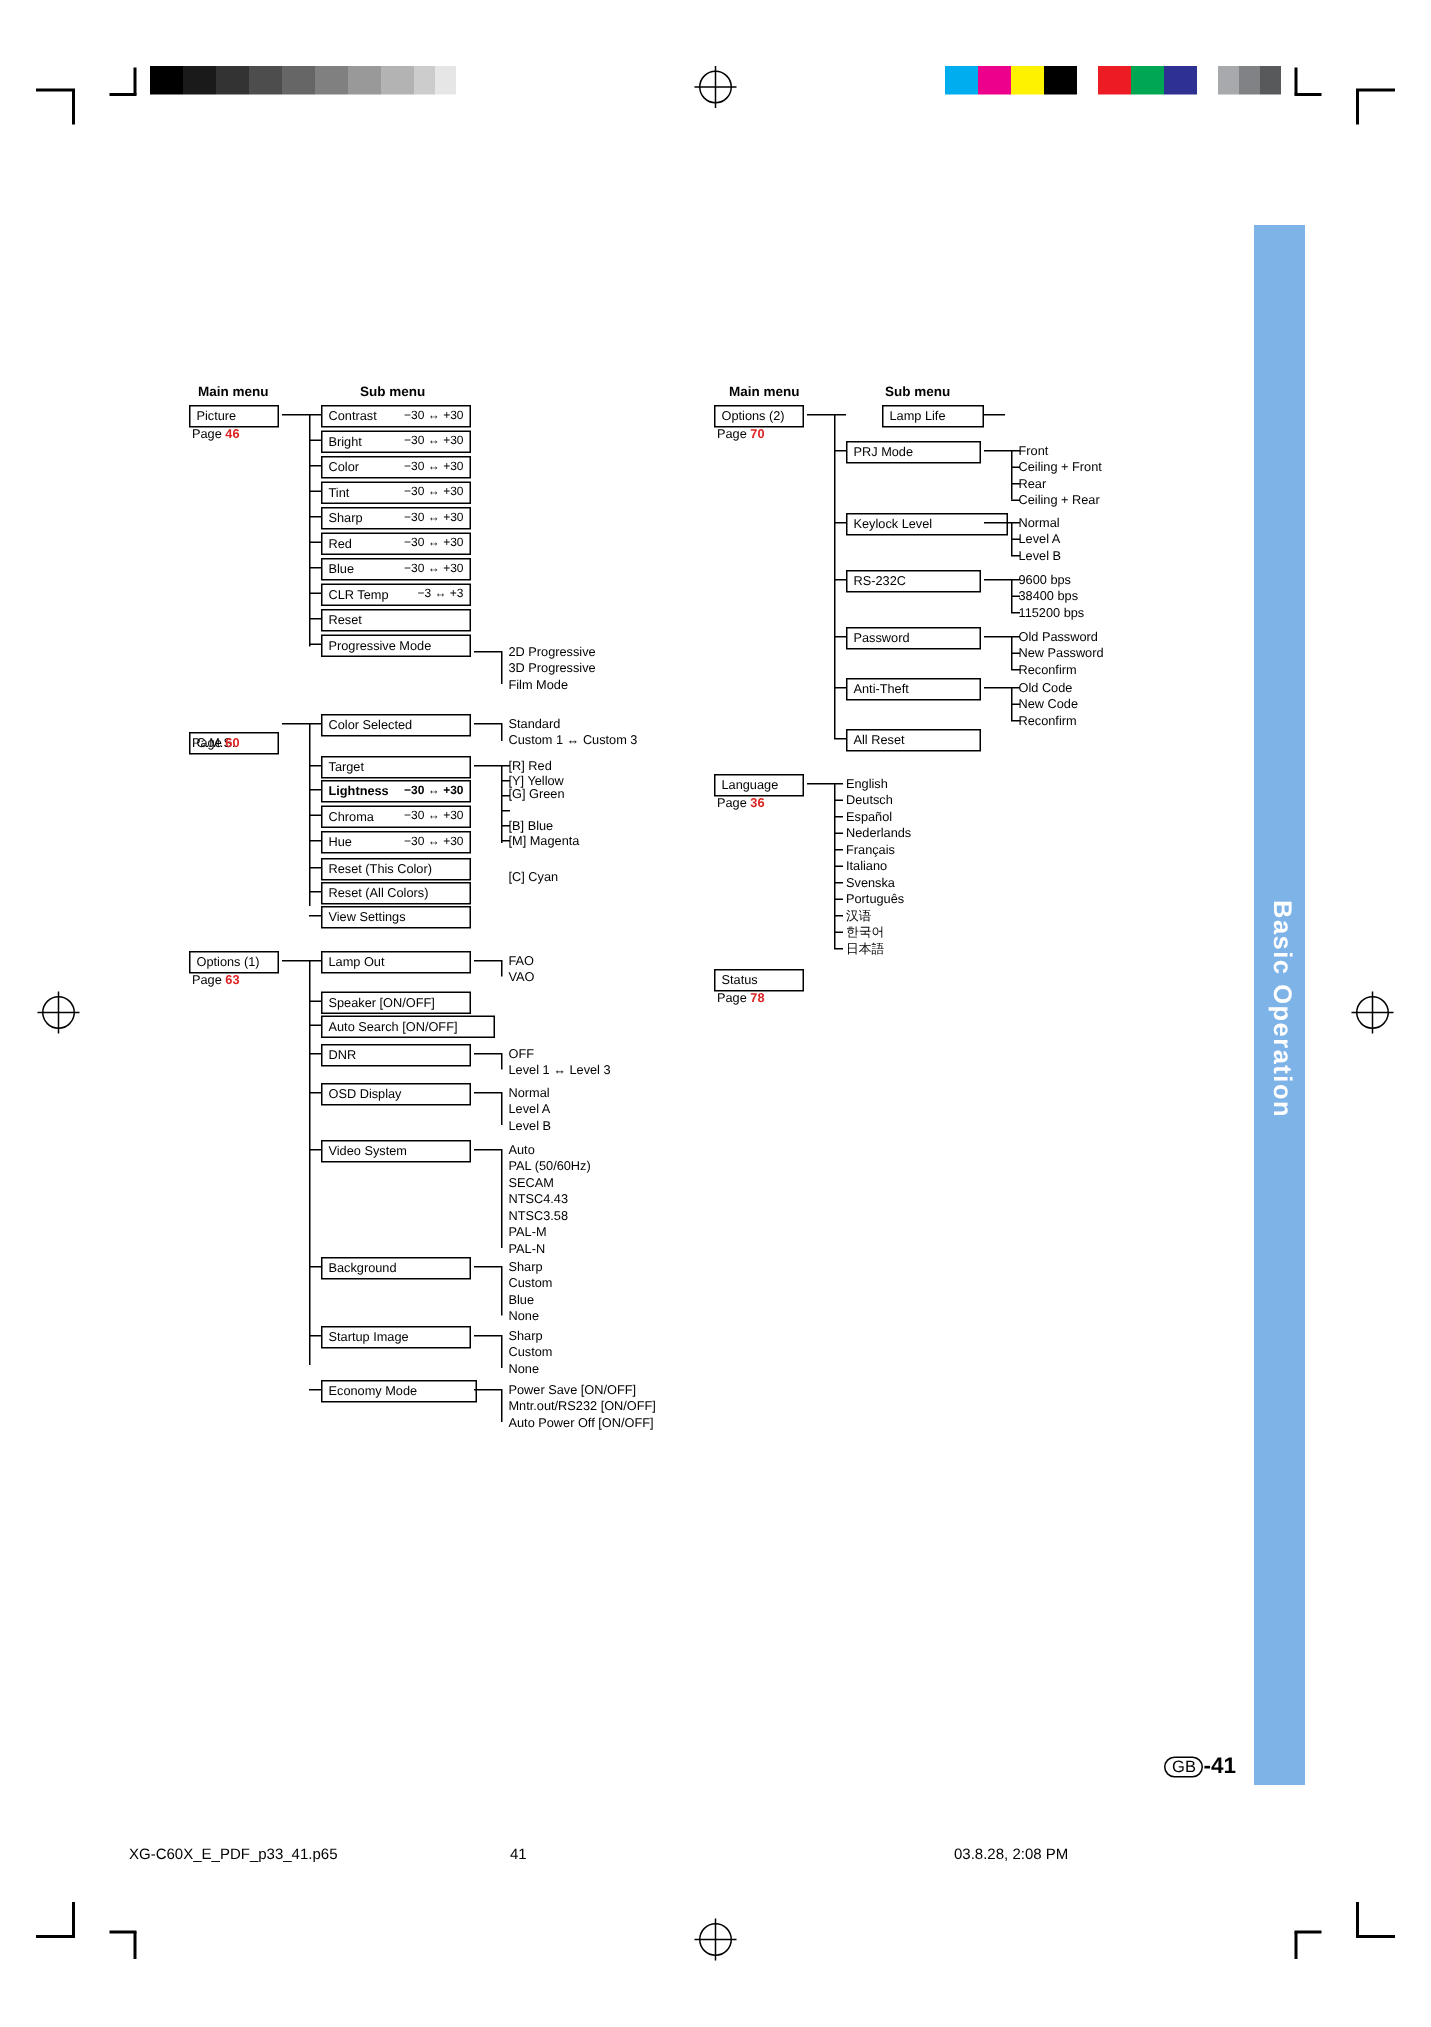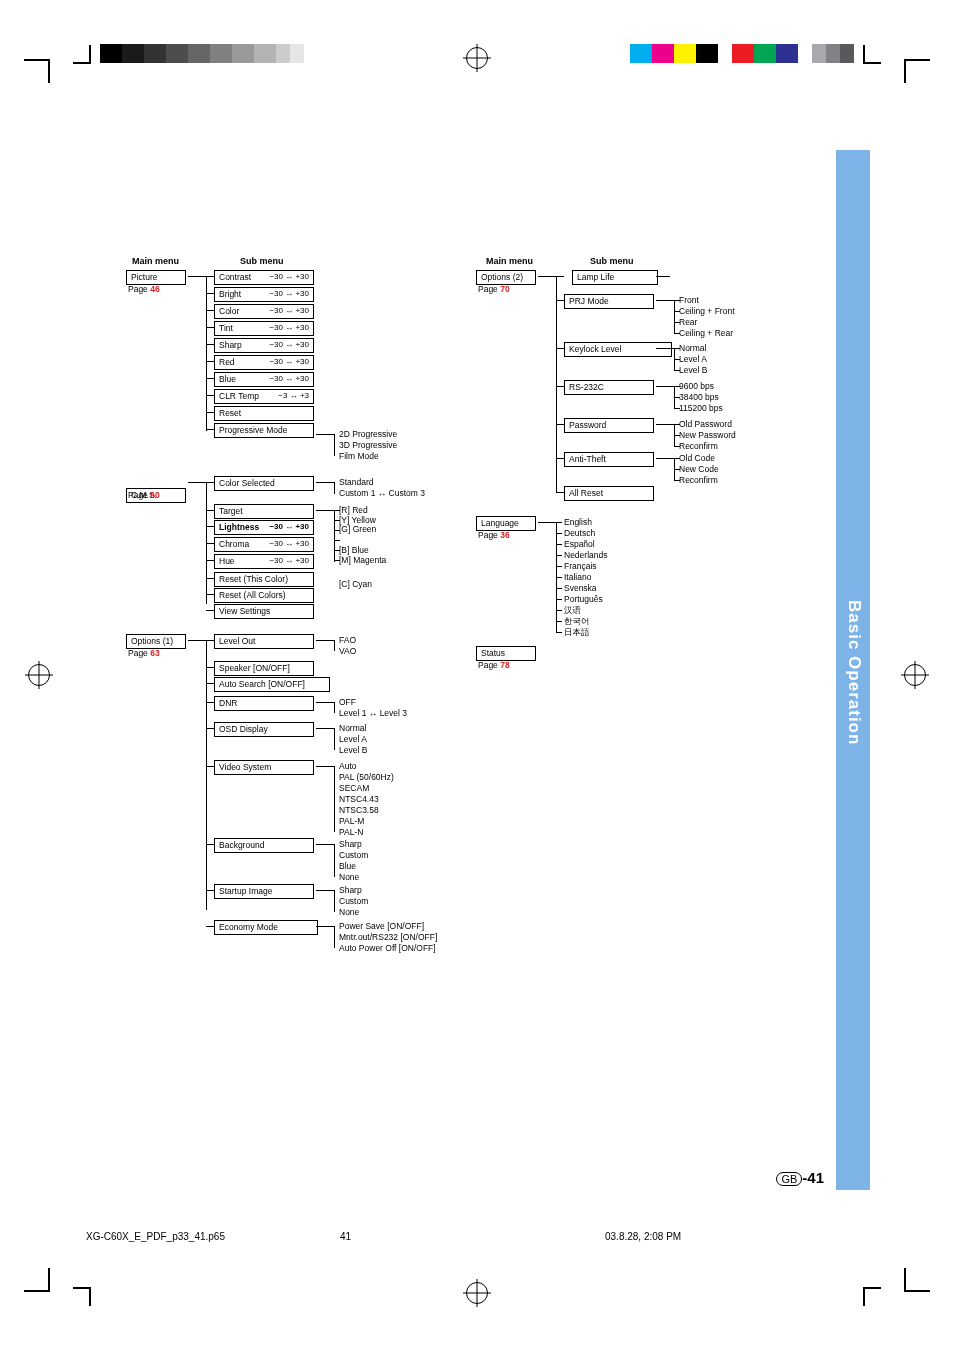--- a/index.html
+++ b/index.html
@@ -87,21 +87,21 @@
     border-radius:10px;
     padding:0 4px;
     font-size:11px;
     font-weight:normal;
     vertical-align:middle;
   }
 
   
   .footer-left{position:absolute;bottom:109px;left:86px;font-size:10px;}
   .footer-mid{position:absolute;bottom:109px;left:340px;font-size:10px;}
-  .footer-right{position:absolute;bottom:109px;left:605px;font-size:10px;margin-top:42px;}
+  .footer-right{position:absolute;bottom:109px;left:636px;font-size:10px;margin-top:42px;}
 
   
   .content {
     position:absolute;
     left:126px;
     top:256px;
     width:720px;
   }
   .section-title {
     font-size:18px;
@@ -335,21 +335,21 @@
     <div class="box" style="left:88px;top:332px;width:100px;">Reset (All Colors)</div>
     <div class="hline" style="left:80px;top:338px;width:8px;"></div>
     <div class="box" style="left:88px;top:348px;width:100px;">View Settings</div>
     <div class="hline" style="left:80px;top:354px;width:8px;"></div>
 
     <div class="box" style="left:0;top:378px;width:60px;">Options (1)</div>
     <div class="plain" style="left:2px;top:392px;"><span>Page</span> <span class="page-ref">63</span></div>
     <div class="hline" style="left:62px;top:384px;width:18px;"></div>
     <div class="vline" style="left:80px;top:384px;height:270px;"></div>
 
-    <div class="box" style="left:88px;top:378px;width:100px;">Level Out</div>
+    <div class="box" style="left:88px;top:378px;width:100px;">Lamp Out</div>
     <div class="hline" style="left:80px;top:384px;width:8px;"></div>
     <div class="hline" style="left:190px;top:384px;width:18px;"></div>
     <div class="vline" style="left:208px;top:384px;height:11px;"></div>
     <div class="plain" style="left:213px;top:379px;">FAO</div>
     <div class="plain" style="left:213px;top:390px;">VAO</div>
 
     <div class="box" style="left:88px;top:405px;width:100px;">Speaker [ON/OFF]</div>
     <div class="hline" style="left:80px;top:411px;width:8px;"></div>
     <div class="box" style="left:88px;top:421px;width:116px;">Auto Search [ON/OFF]</div>
     <div class="hline" style="left:80px;top:427px;width:8px;"></div>
@@ -412,21 +412,21 @@
         <div class="plain" style="left: 213px; top: 665px;">Power Save [ON/OFF]</div>
         <div class="plain" style="left: 213px; top: 676px;">Mntr.out/RS232 [ON/OFF]</div>
         <div class="plain" style="left: 213px; top: 687px;">Auto Power Off [ON/OFF]</div>
       </div>
 
     <div class="box" style="left:350px;top:14px;width:60px;">Options (2)</div>
     <div class="plain" style="left:352px;top:28px;"><span>Page</span> <span class="page-ref">70</span></div>
     <div class="hline" style="left:412px;top:20px;width:18px;"></div>
     <div class="vline" style="left:430px;top:20px;height:216px;"></div>
 
-    <div class="box" style="left:446px;top:14px;width:86px;">Lamp Life</div>
+    <div class="box" style="left:462px;top:14px;width:68px;">Lamp Life</div>
     <div class="hline" style="left:430px;top:20px;width:8px;"></div>
     <div class="hline" style="left:530px;top:20px;width:14px;"></div>
 
     <div class="box" style="left:438px;top:38px;width:90px;">PRJ Mode</div>
     <div class="hline" style="left:430px;top:44px;width:8px;"></div>
     <div class="hline" style="left:530px;top:44px;width:18px;"></div>
     <div class="vline" style="left:548px;top:44px;height:33px;"></div>
     <div id="prj-leaves">
         <div class="plain" style="left: 553px; top: 39px;">Front</div>
         <div class="tline" style="left: 548px; top: 44px;"></div>

